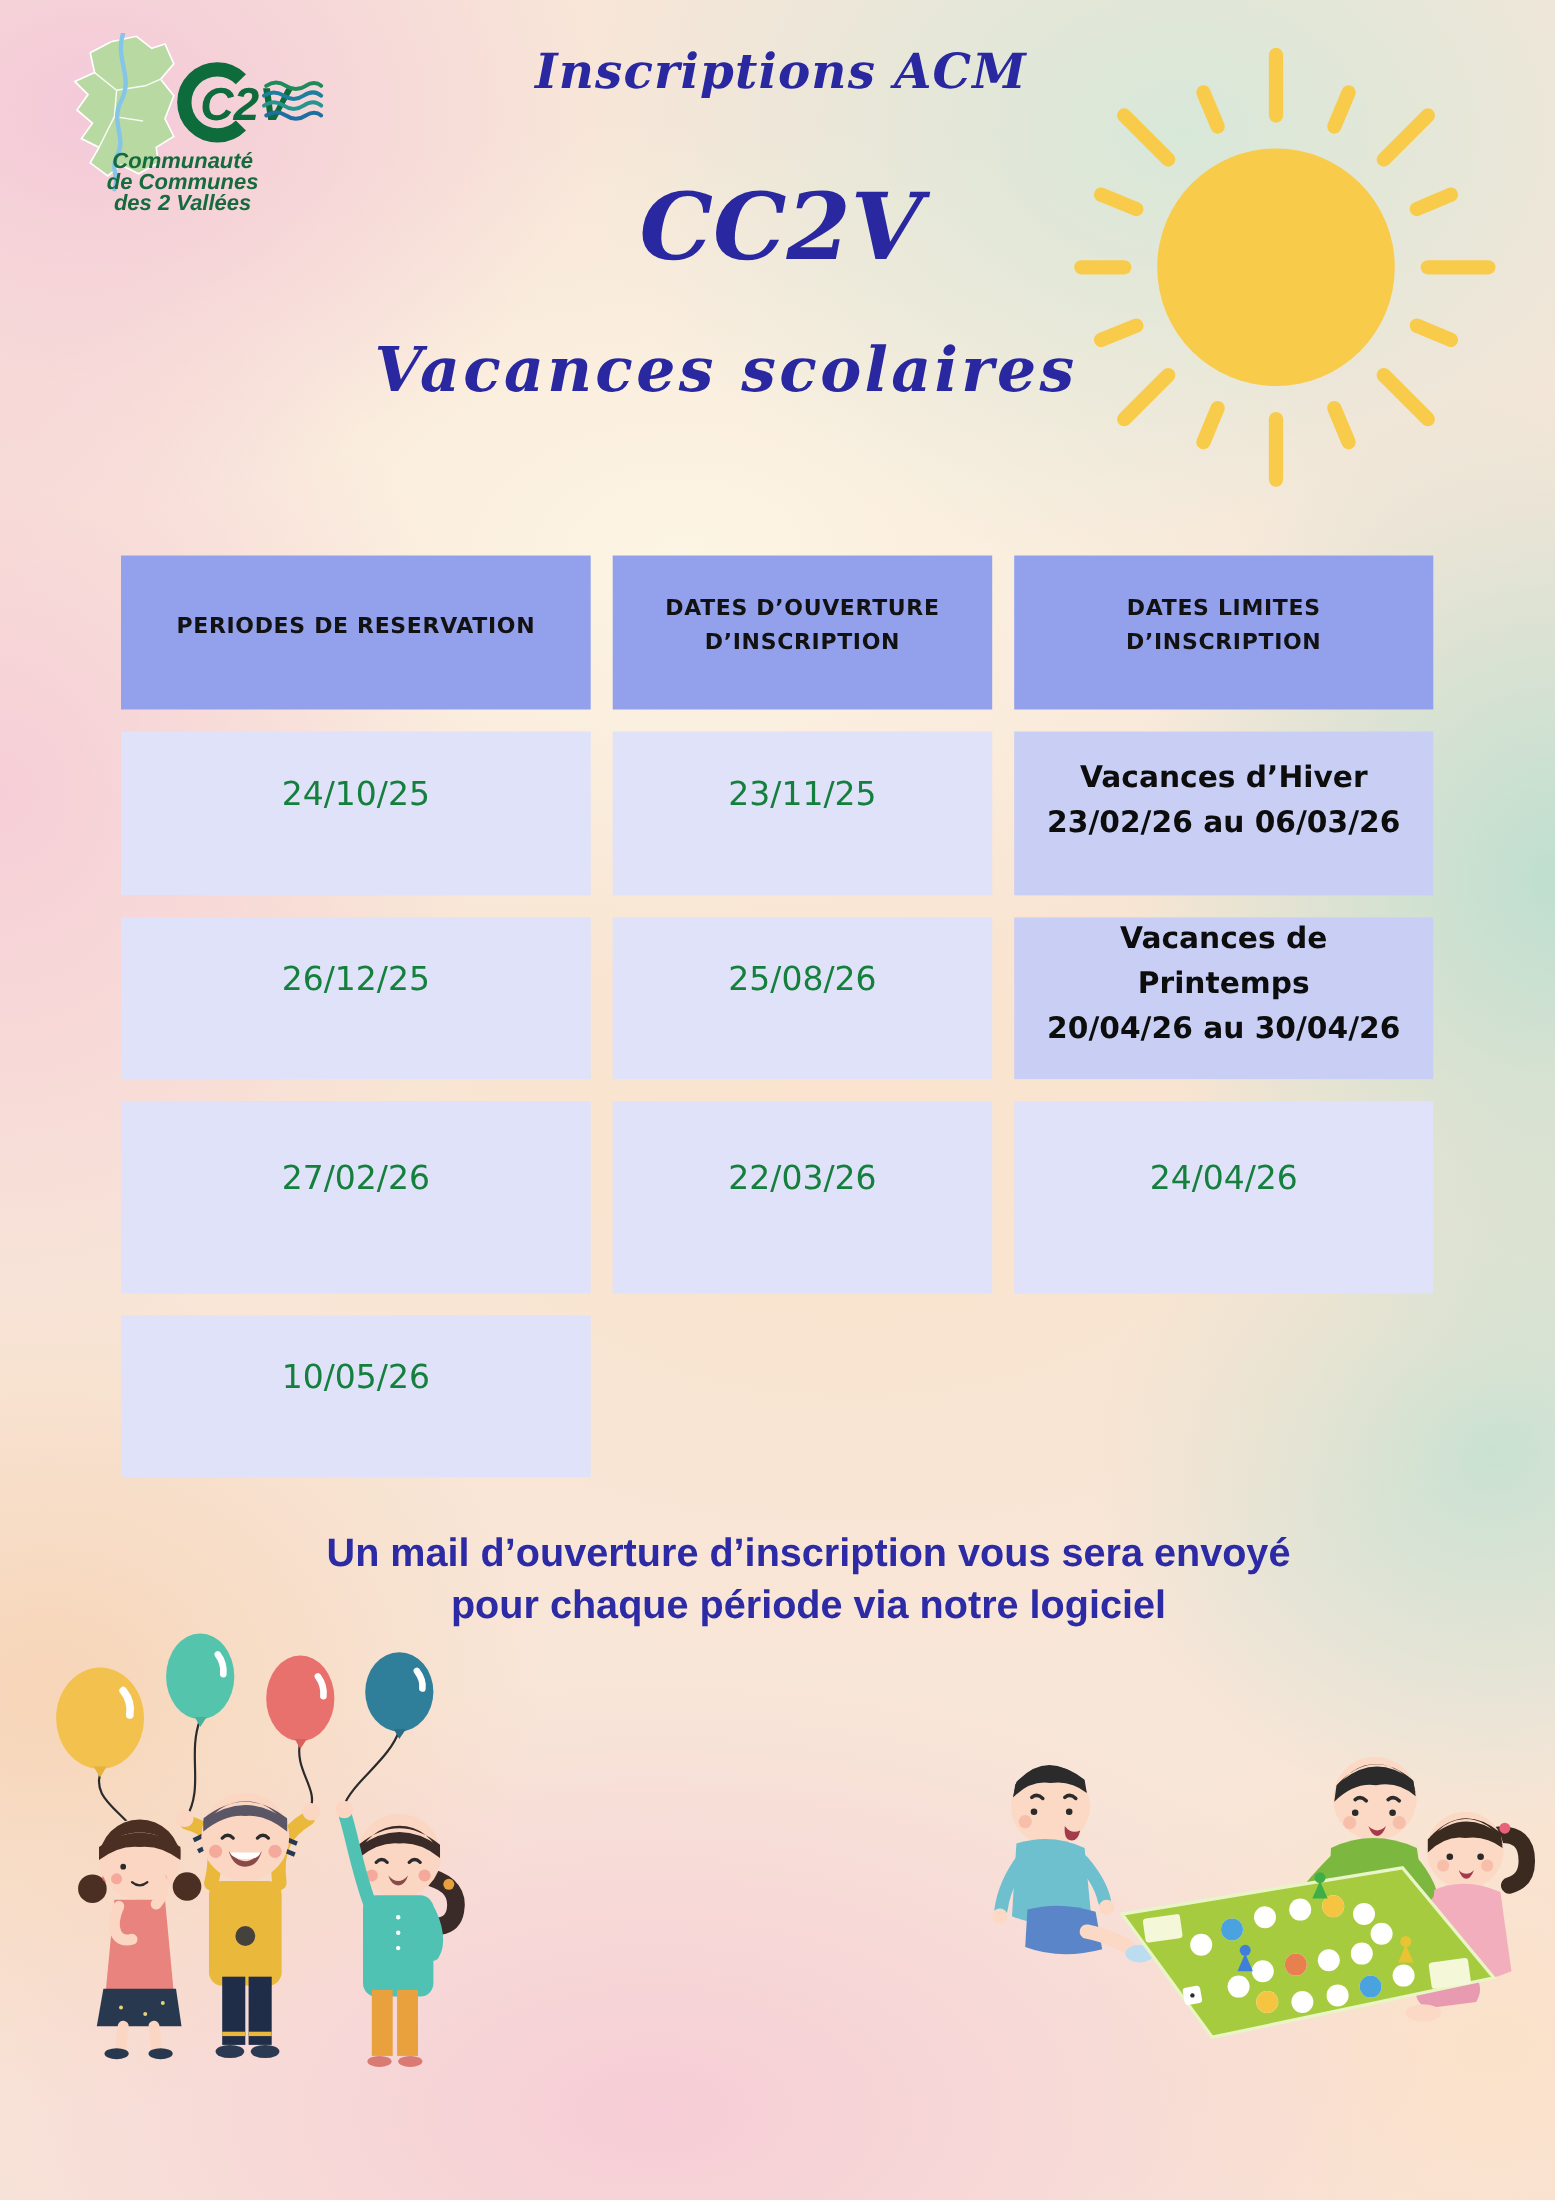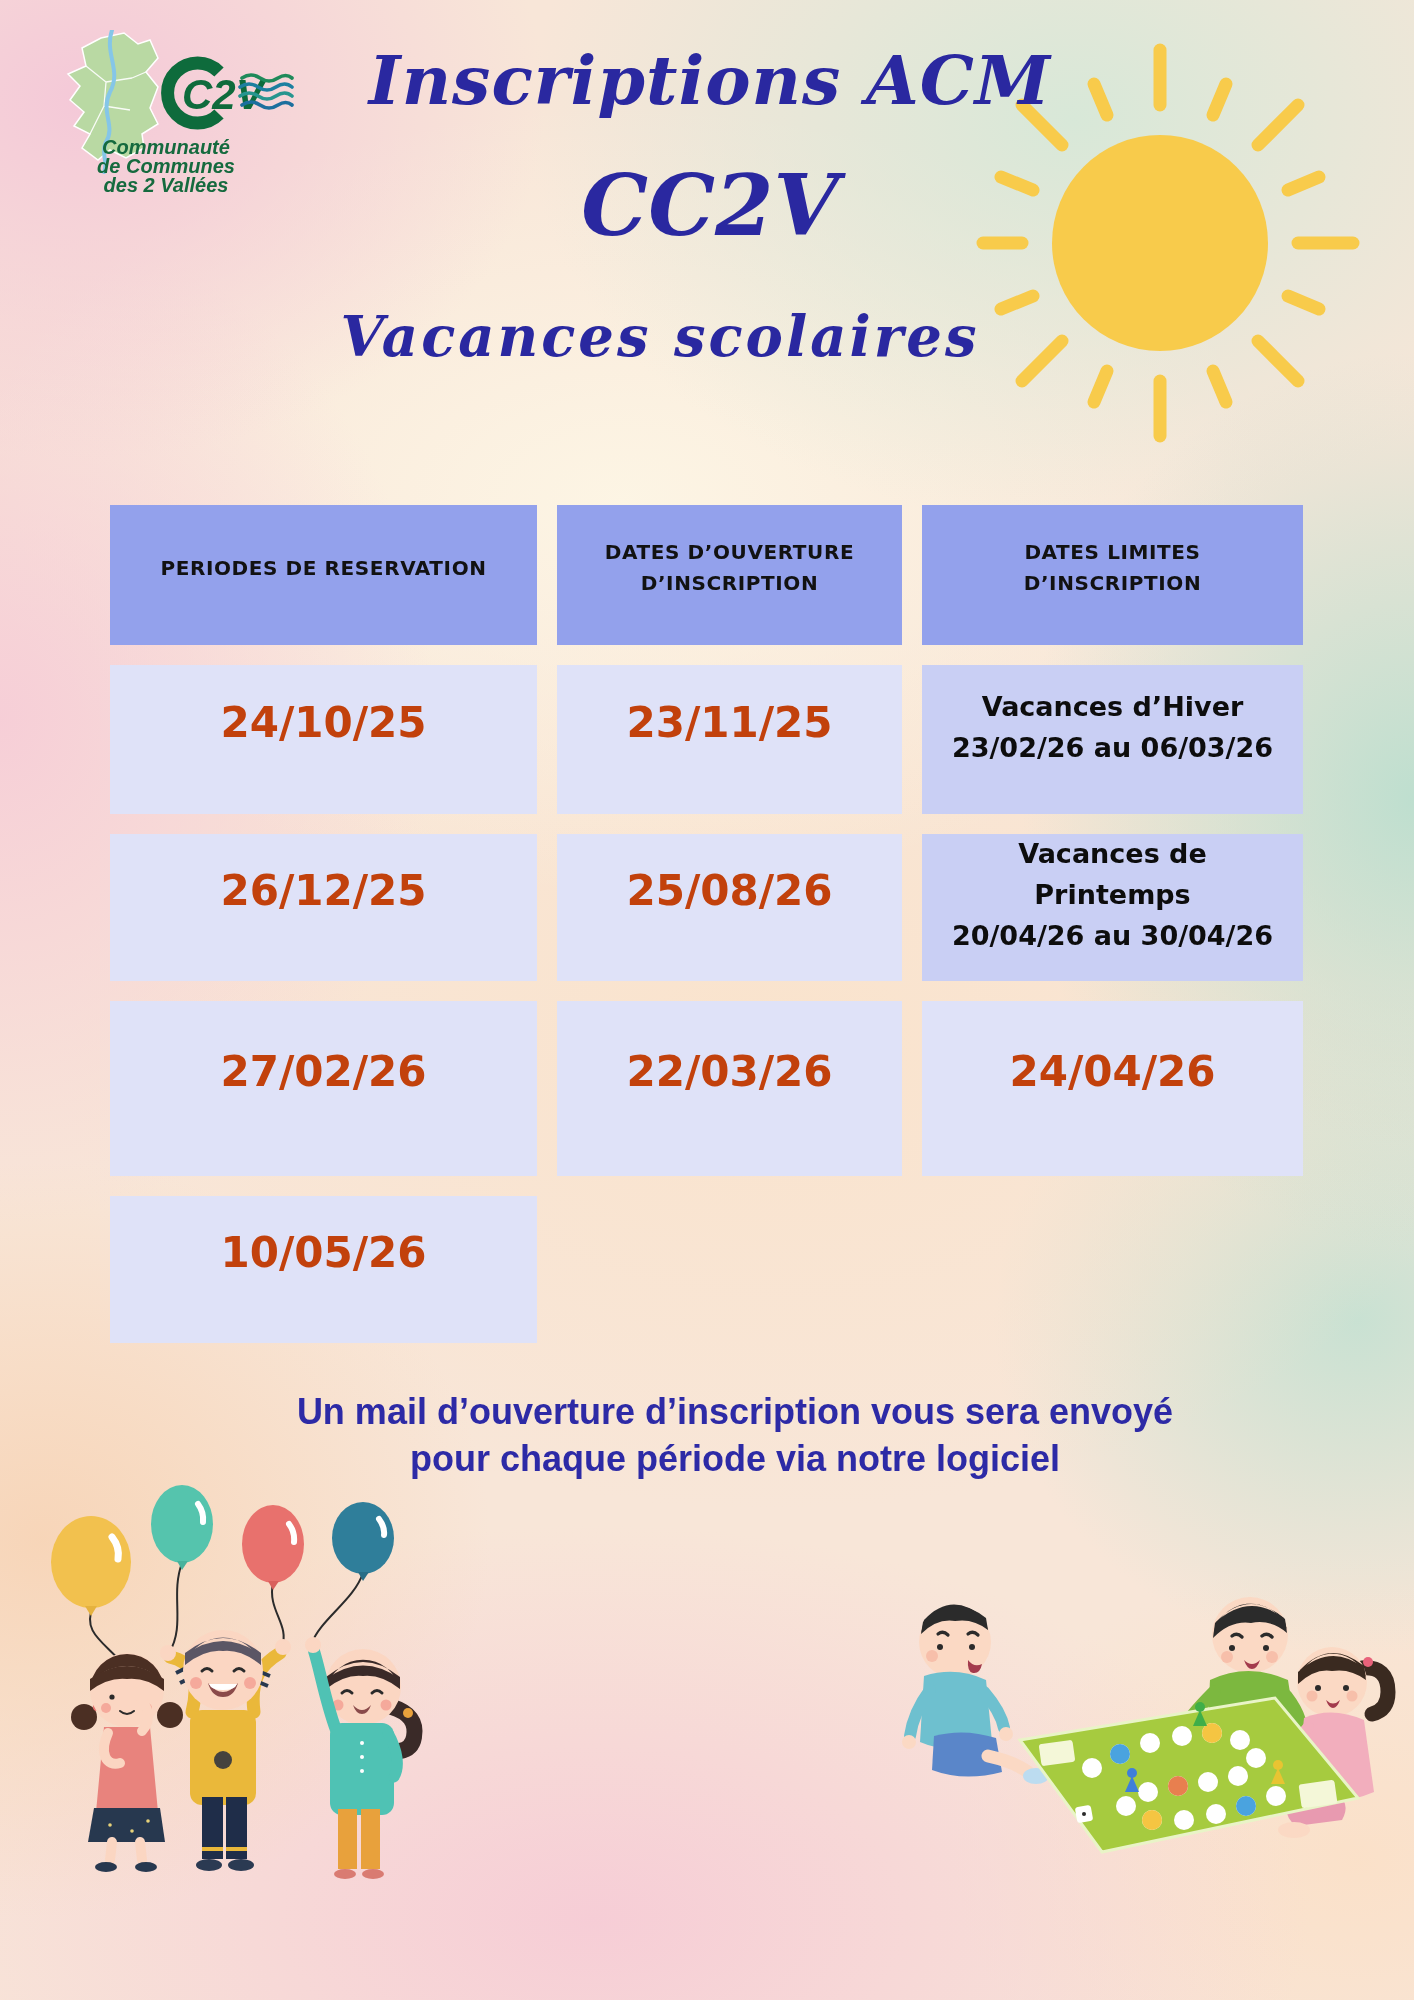--- a/index.html
+++ b/index.html
@@ -18,21 +18,21 @@
       radial-gradient(ellipse 520px 480px at 96% 66%, rgba(189,224,209,.80), rgba(189,224,209,0) 70%),
       radial-gradient(ellipse 940px 520px at 42% 96%, rgba(246,203,214,.92), rgba(246,203,214,0) 76%),
       radial-gradient(ellipse 560px 420px at 96% 93%, rgba(251,224,199,.88), rgba(251,224,199,0) 72%);
   }
   .abs{position:absolute;}
   
   .script-title{
     font-family:"DejaVu Serif",serif;font-style:italic;font-weight:bold;
     color:#2a28a0;text-align:center;white-space:nowrap;
   }
-  #title-line1{left:330px;top:40px;width:760px;font-size:68px;letter-spacing:1px;}
+  #title-line1{left:330px;top:40px;width:760px;font-size:44px;letter-spacing:1px;}
   #title-line2{left:330px;top:156px;width:760px;font-size:84px;}
   #subtitle   {left:250px;top:303px;width:820px;font-size:56px;letter-spacing:3px;}
   
   #logo-org{
     left:82px;top:138px;width:168px;text-align:center;
     color:#156a3e;font-style:italic;font-weight:bold;font-size:20px;line-height:19px;
   }
   #logo-org span{display:block;}
   
   #holiday-table{
@@ -48,24 +48,24 @@
     font-size:20px;line-height:31px;letter-spacing:.6px;
     padding:0 38px 14px 38px;text-transform:uppercase;
   }
   .td-period{
     background:#c9cff4;color:#0d0d0d;
     display:flex;flex-direction:column;align-items:center;justify-content:center;
     text-align:center;font-family:"DejaVu Sans",sans-serif;font-weight:800;
     font-size:27px;line-height:41px;padding:0 14px 26px 14px;
   }
   .td-date{
-    background:#dfe2f8;color:#c2410c;
+    background:#dfe2f8;color:#15803d;
     display:flex;align-items:center;justify-content:center;
-    font-family:"DejaVu Sans",sans-serif;font-weight:700;
-    font-size:42px;padding-bottom:34px;
+    font-family:"DejaVu Sans",sans-serif;font-weight:400;
+    font-size:30px;padding-bottom:34px;
   }
   
   #notice{
     left:0;top:1388px;width:1414px;text-align:center;
     color:#2d2aa6;font-weight:bold;font-size:36px;line-height:47px;padding-left:28px;
   }
   #notice span{display:block;}
   
   #footer{
     left:0;top:1838px;width:1414px;text-align:center;

